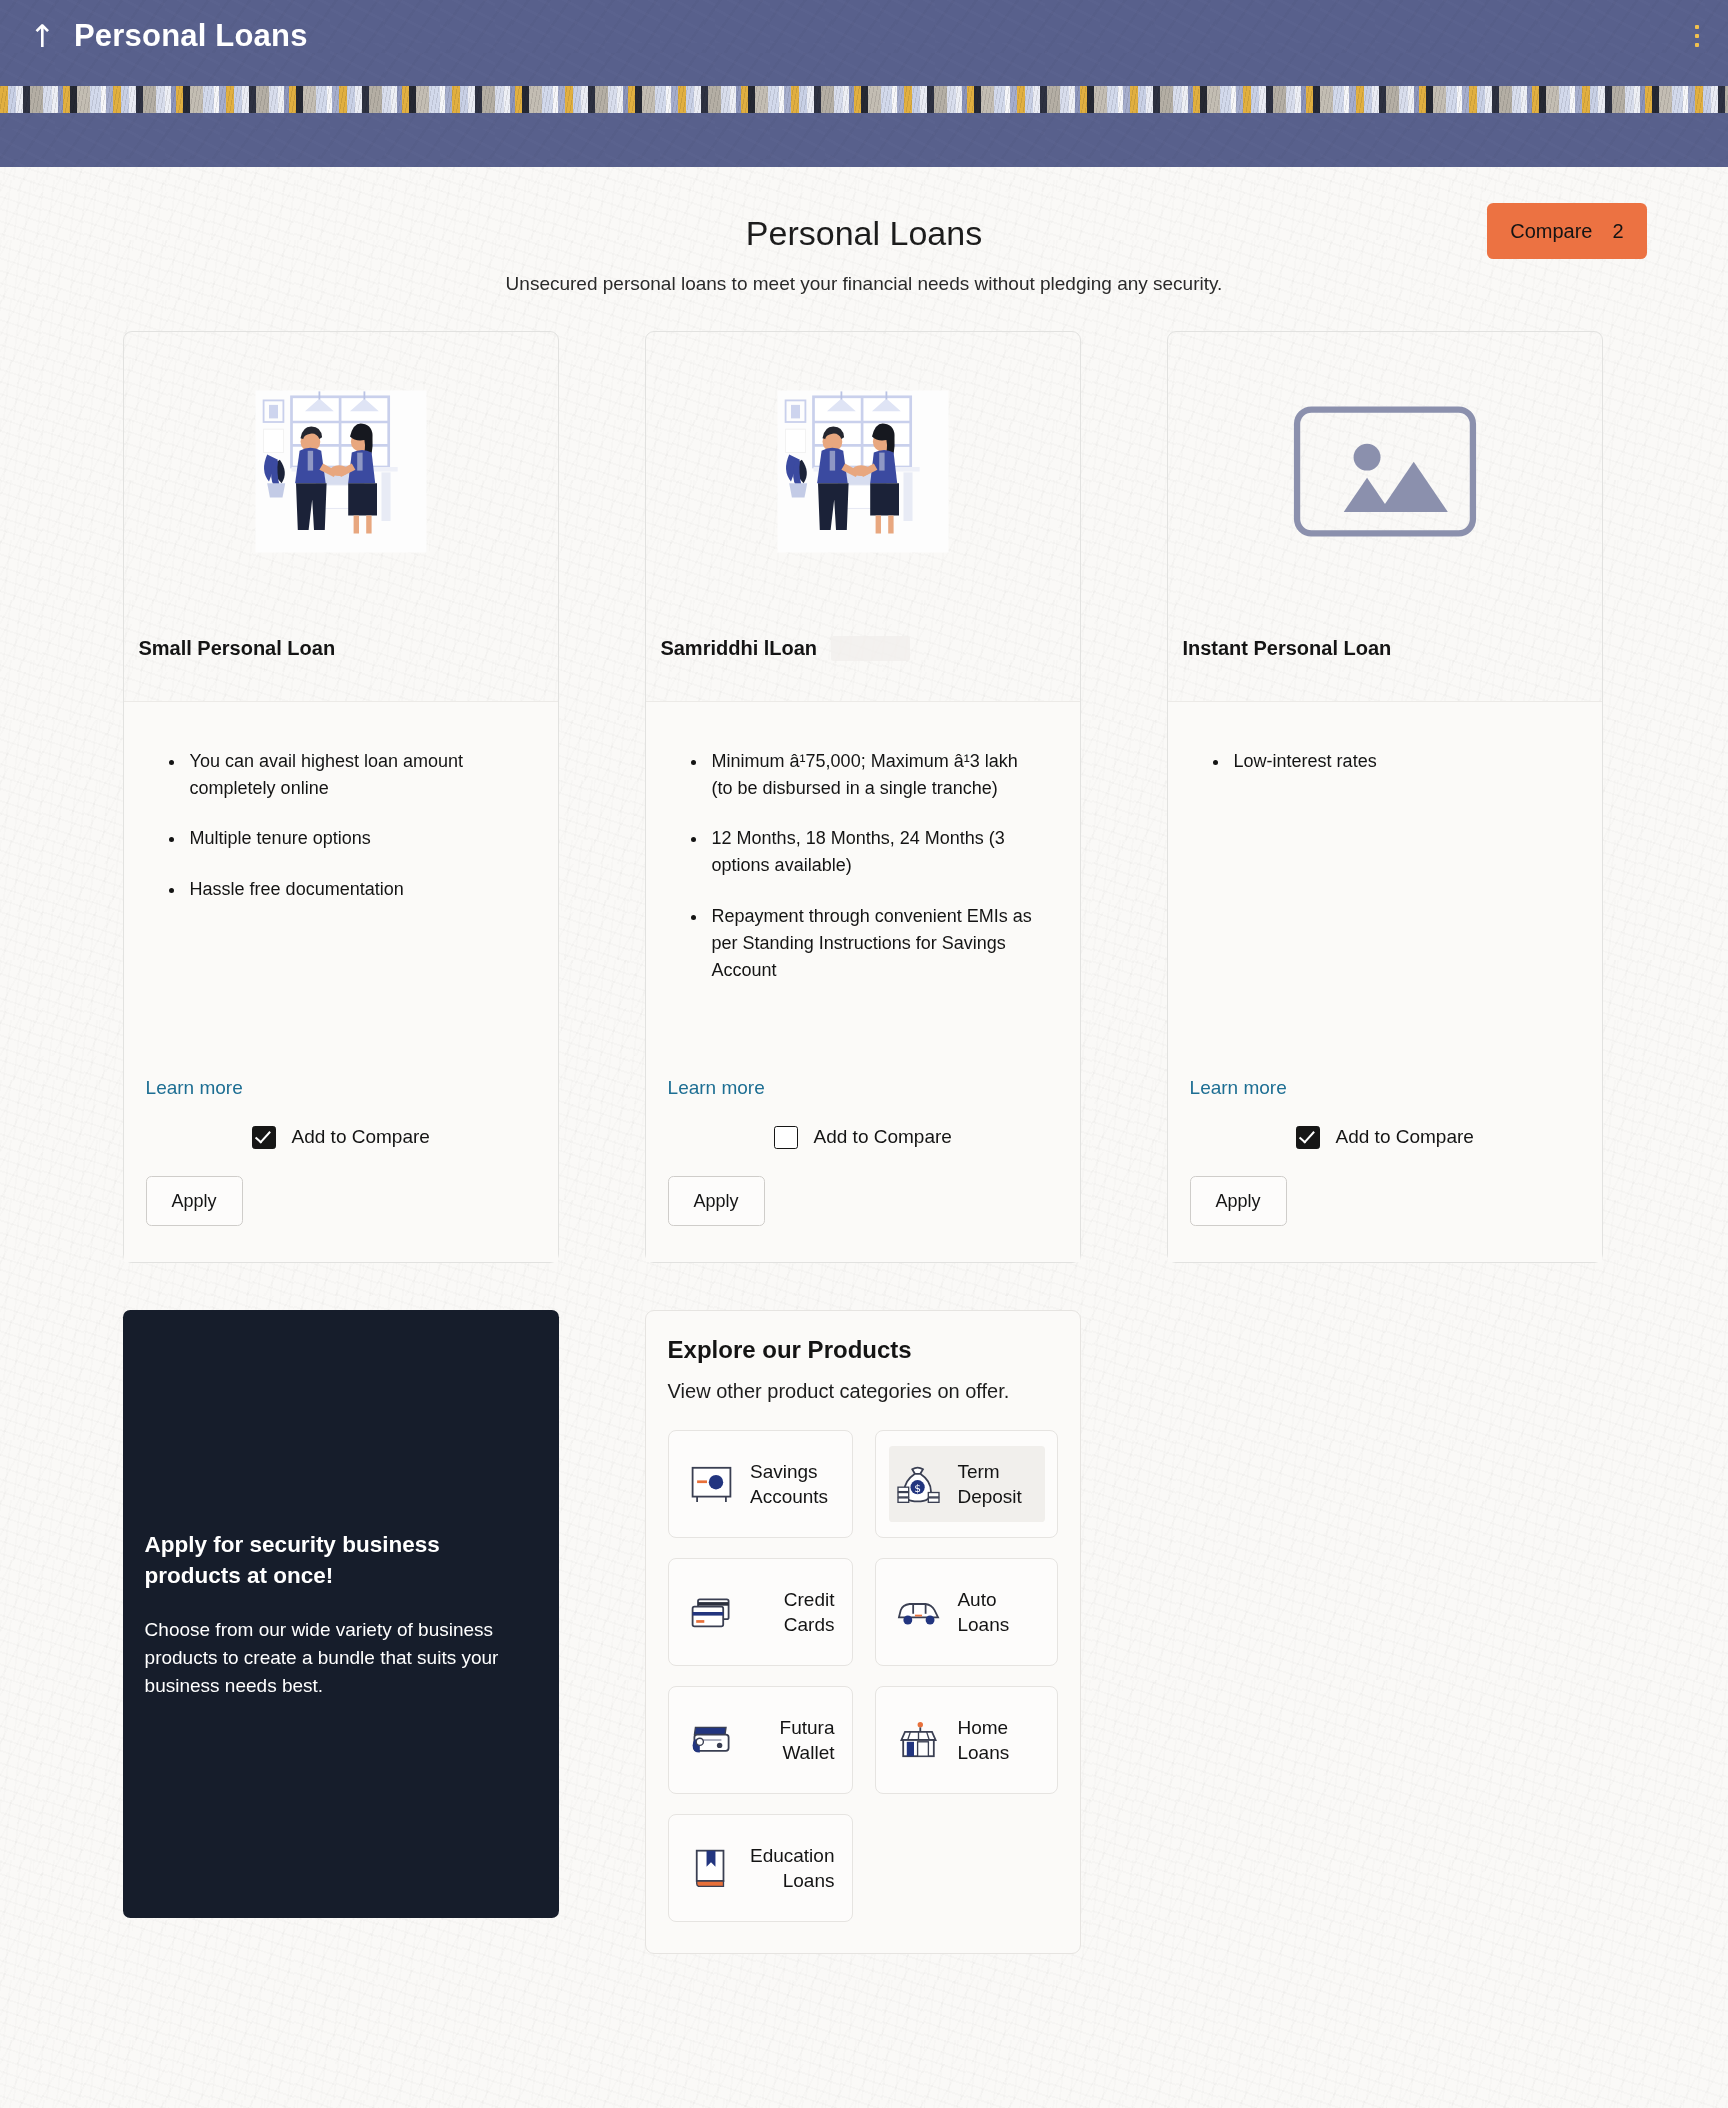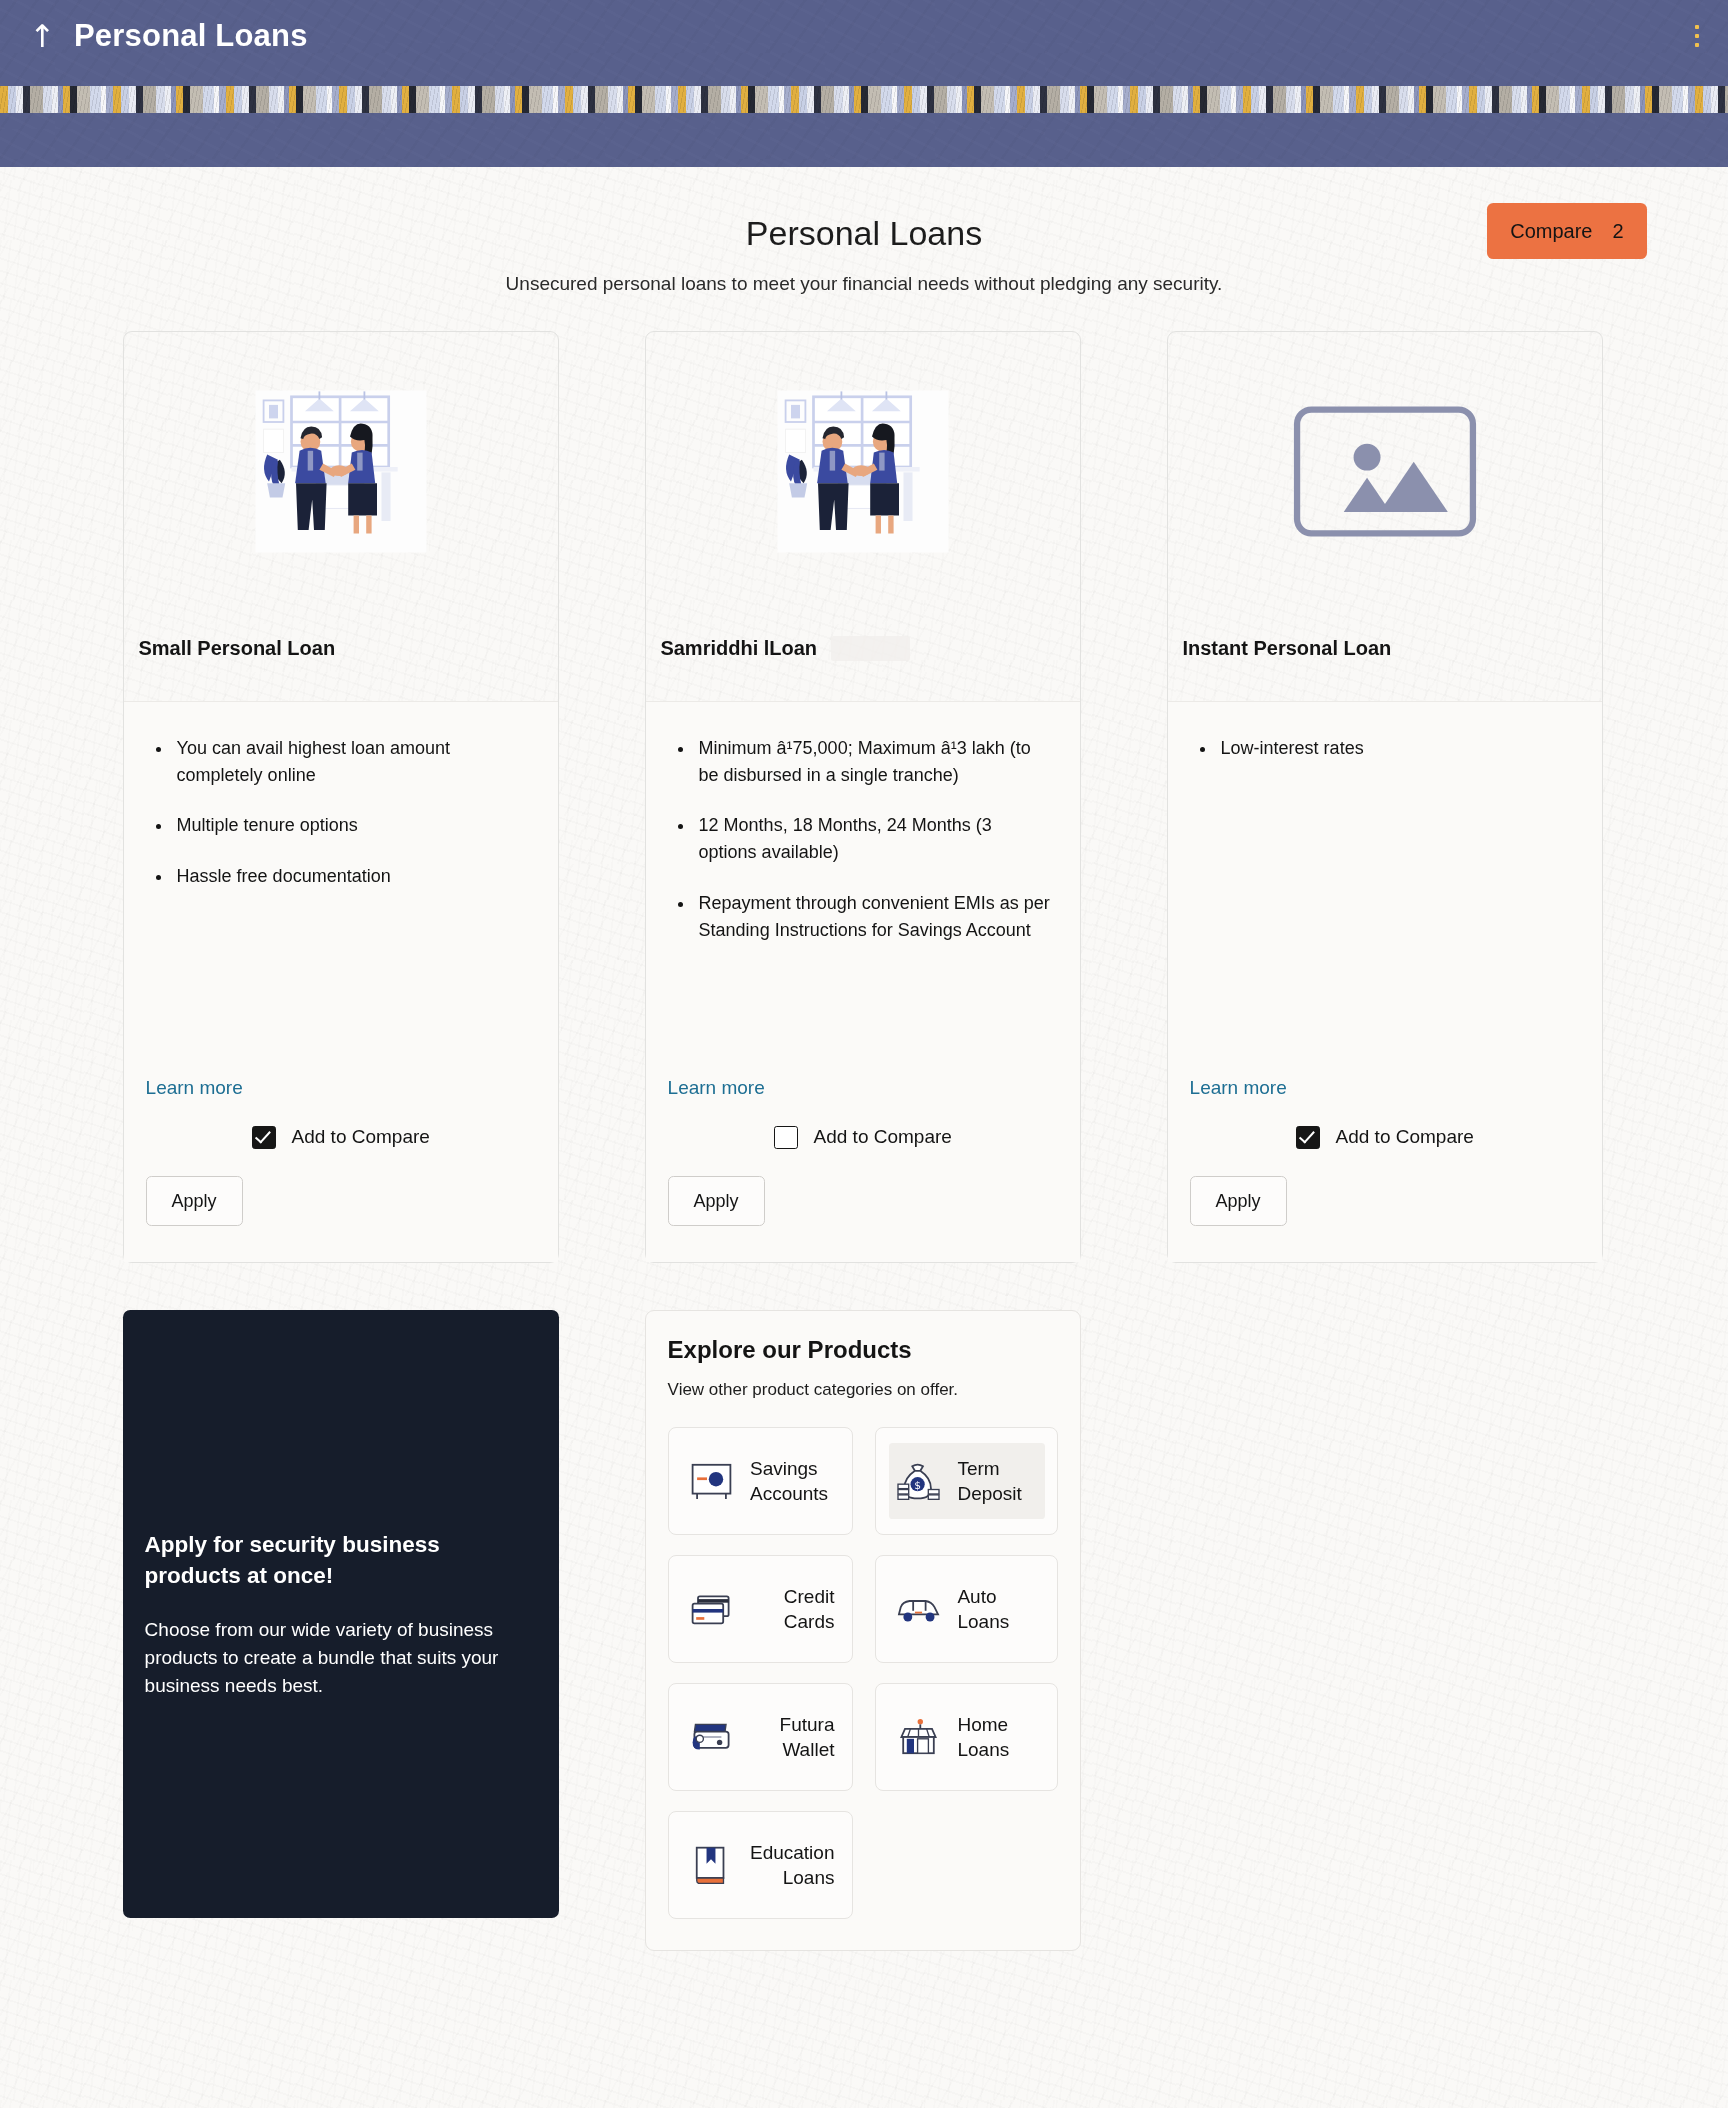--- a/index.html
+++ b/index.html
@@ -124,21 +124,21 @@
   .pcard-title{ font-size:20px; font-weight:600; color:#141414; }
   .ghost-box{
     width:79px; height:25px; background:#f1efec; border-radius:2.7px; opacity:.8;
   }
   .pcard-divider{ height:0.9px; background:#eceae7; }
   .pcard-body{
     background:#fbfaf8;
     flex:1;
     padding:29px 21.6px 0 21.6px;
   }
-  .pcard-body ul{ margin:4px; padding:0 0 0 23.4px; }
+  .pcard-body ul{ margin:17px; padding:0 0 0 23.4px; }
   .pcard-body li{
     font-size:18px; line-height:27px; color:#141414;
     margin-bottom:23.4px; padding-left:3.6px;
   }
   .pcard-foot{ background:#fbfaf8; padding:0 21.6px 36px 21.6px; }
   .learn-more{
     display:inline-block;
     color:#1d6e93; font-size:19px; text-decoration:none; cursor:pointer;
     margin-bottom:27px;
   }
@@ -175,21 +175,21 @@
     display:flex; flex-direction:column; justify-content:center;
   }
   .promo h3{ font-size:22.5px; font-weight:700; margin:0 0 25px; line-height:31px; }
   .promo p{ font-size:19px; line-height:28px; margin:0; font-weight:400; }
 
   .explore{
     border:0.9px solid #e6e4e1; border-radius:9px;
     background:#fbfaf8; padding:25px 21.6px 31px;
   }
   .explore h3{ font-size:24px; font-weight:700; margin:0 0 16px; color:#141414; }
-  .explore p{ font-size:17px; margin:0 0 27px; color:#1d1d1d; }
+  .explore p{ font-size:20px; margin:0 0 27px; color:#1d1d1d; }
   .tiles{ display:grid; grid-template-columns:1fr 1fr; gap:20px 21.6px; }
   .tile{
     border:0.9px solid #e6e4e1; border-radius:8px; background:#fdfcfb;
     height:108px; display:flex; align-items:center; gap:14.4px;
     padding:0 12.6px; cursor:pointer;
   }
   .tile .ticon{ width:49px; height:49px; flex:0 0 auto; display:flex; align-items:center; justify-content:center; }
   .tile .tlabel{ font-size:19px; line-height:25px; color:#141414; }
   .tile.hl .inner{ background:#f1efec; }
   .tile .inner{ display:flex; align-items:center; gap:14.4px; width:100%; height:76px; padding:0 5.4px; border-radius:3.6px; }

